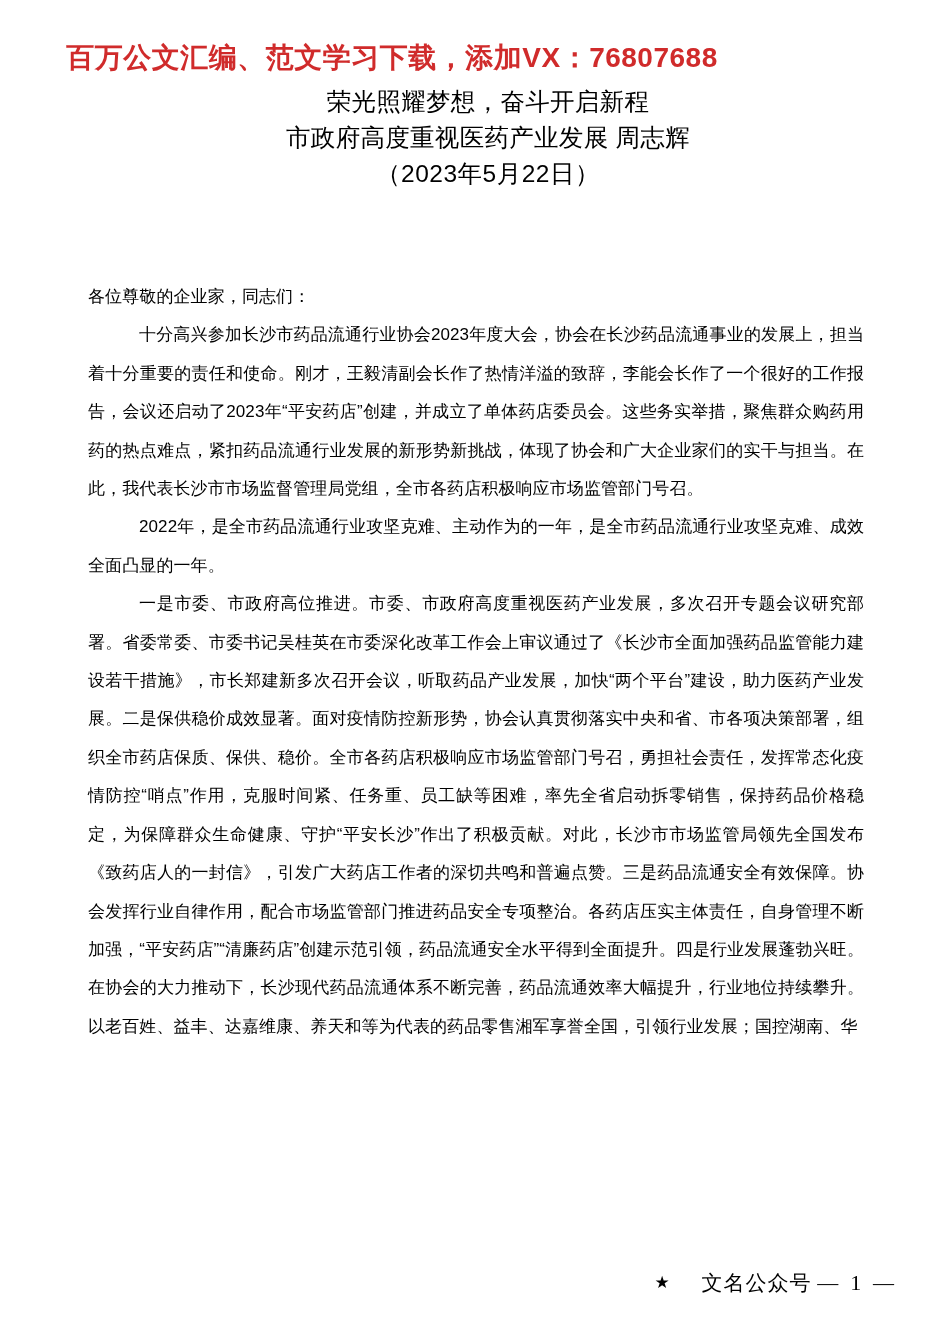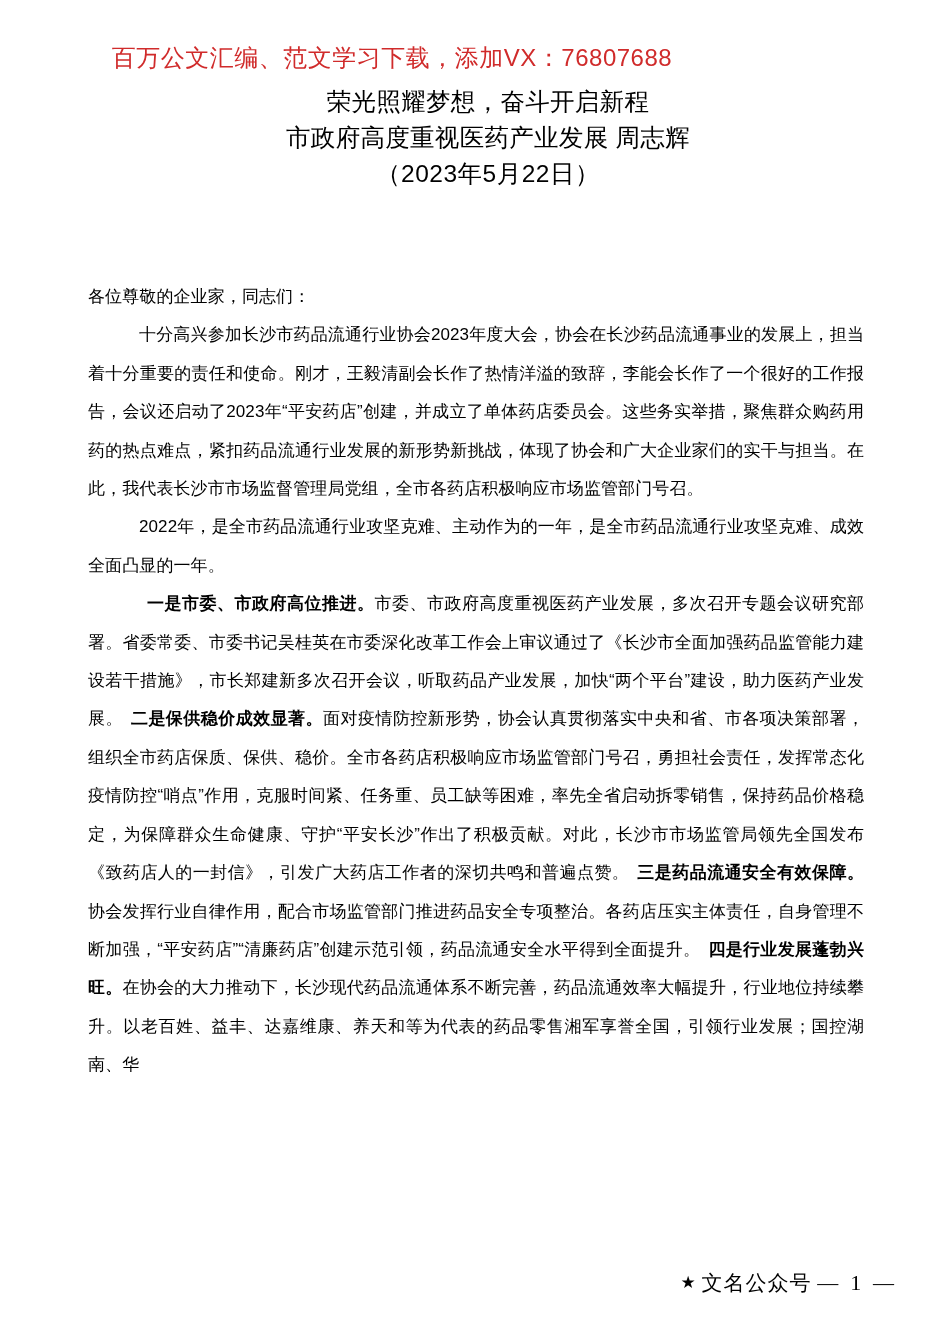--- a/index.html
+++ b/index.html
@@ -23,25 +23,25 @@
     box-sizing: border-box;
   }
 
   
   .promo-banner {
     position: absolute;
     top: 42px;
     left: 0;
     width: 784px;
     text-align: center;
-    font-size: 24px;
+    font-size: 28px;
     line-height: 32px;
     letter-spacing: 0.5px;
     color: #d02b2b;
-    font-weight: 400;
+    font-weight: 700;
     white-space: nowrap;
   }
 
   
   .title-block {
     position: absolute;
     top: 84px;
     left: 0;
     width: 950px;
     text-align: center;
@@ -72,22 +72,21 @@
     text-align: justify;
     text-justify: inter-character;
     margin: 0;
     color: #000;
     word-break: break-all;
   }
   .para.indent {
     text-indent: 51px;
   }
   .para b, .para .bold {
-    font-weight: bold;
-    margin-left: 8px;
+    font-weight: normal;
   }
 
   
   .footer {
     position: absolute;
     top: 1268px;
     left: 0;
     width: 950px;
     text-align: right;
     padding-right: 56px;
@@ -96,20 +95,21 @@
     line-height: 30px;
     white-space: nowrap;
     color: #000;
   }
   .footer .star {
     font-size: 17px;
     vertical-align: 2px;
   }
   .footer .mark {
     letter-spacing: 1px;
+    margin-left: 26px;
   }
   .footer .pageno {
     font-family: "Liberation Serif", "DejaVu Serif", serif;
     font-size: 22px;
     padding: 0 6px;
   }
   .footer .dash {
     font-family: "Liberation Serif", "DejaVu Serif", serif;
   }
 </style>

